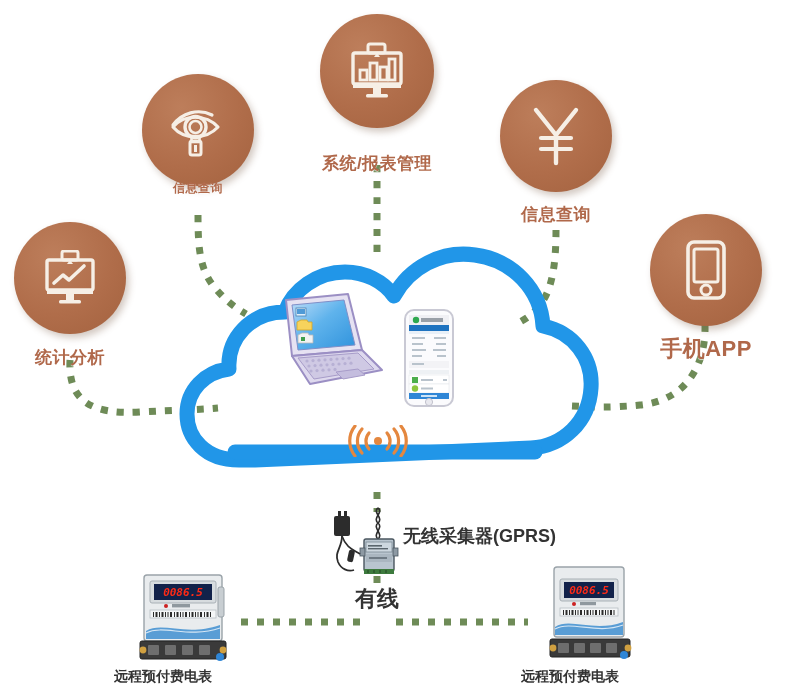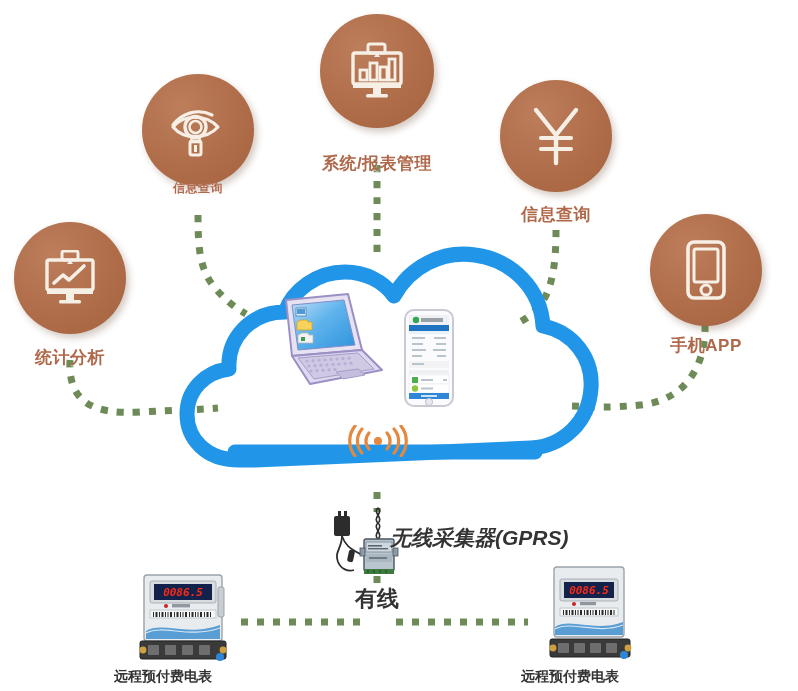--- a/index.html
+++ b/index.html
@@ -267,21 +267,21 @@
   <div class="node">
     <div class="bubble" style="left:650px;top:214px;width:112px;height:112px;">
       <span>
         <svg width="44" height="62" viewBox="0 0 44 62">
           <rect x="4" y="3" width="36" height="56" rx="6" fill="none" stroke="#f6efe6" stroke-width="3.6"></rect>
           <rect x="10" y="10" width="24" height="33" rx="2" fill="none" stroke="#f6efe6" stroke-width="3"></rect>
           <circle cx="22" cy="51" r="5" fill="none" stroke="#f6efe6" stroke-width="3"></circle>
         </svg>
       </span>
     </div>
-    <div class="node-label" style="left:650px;top:334px;width:112px;font-size:17px;">手机APP</div>
+    <div class="node-label" style="left:650px;top:334px;width:112px;font-size:22px;">手机APP</div>
   </div>
 
   <div style="position:absolute;left:342px;top:425px;">
     <svg width="72" height="32" viewBox="0 0 72 32">
       <circle cx="36" cy="16" r="4" fill="#e4873f"></circle>
       <path d="M27,8 A12,12 0 0 0 27,24" fill="none" stroke="#e4873f" stroke-width="3.2" stroke-linecap="round"></path>
       <path d="M45,8 A12,12 0 0 1 45,24" fill="none" stroke="#e4873f" stroke-width="3.2" stroke-linecap="round"></path>
       <path d="M20,4 A18,18 0 0 0 20,28" fill="none" stroke="#e4873f" stroke-width="3.2" stroke-linecap="round"></path>
       <path d="M52,4 A18,18 0 0 1 52,28" fill="none" stroke="#e4873f" stroke-width="3.2" stroke-linecap="round"></path>
       <path d="M13,1 A24,24 0 0 0 13,31" fill="none" stroke="#e4873f" stroke-width="3.2" stroke-linecap="round"></path>
@@ -312,21 +312,21 @@
       <rect x="63" y="42" width="5" height="8" fill="#8d99a3" stroke="#4a565f" stroke-width=".8"></rect>
 
       <rect x="4" y="10" width="16" height="20" rx="2" fill="#2c2c2c"></rect>
       <rect x="8" y="5" width="3" height="5" fill="#2c2c2c"></rect>
       <rect x="14" y="5" width="3" height="5" fill="#2c2c2c"></rect>
       <path d="M12,30 C12,42 4,46 8,56 C11,63 18,66 24,64" fill="none" stroke="#2c2c2c" stroke-width="1.8"></path>
       <path d="M12,30 C16,42 24,44 30,48" fill="none" stroke="#2c2c2c" stroke-width="1.6"></path>
       <rect x="18" y="44" width="6" height="12" rx="2" fill="#2c2c2c" transform="rotate(12 21 50)"></rect>
     </svg>
   </div>
-  <div class="caption cap-dark" style="left:390px;top:524px;font-size:21px;font-style:italic;">无线采集器(GPRS)</div>
+  <div class="caption cap-dark" style="left:403px;top:524px;font-size:18px;">无线采集器(GPRS)</div>
 
   <div class="caption cap-dark" style="left:355px;top:584px;font-size:22px;">有线</div>
 
   <div class="device" style="left:136px;top:573px;">
     <svg width="96" height="92" viewBox="0 0 96 92">
       <rect x="8" y="2" width="78" height="66" rx="3" fill="#e9ecee" stroke="#9aa3a9" stroke-width="1.4"></rect>
       <rect x="14" y="8" width="66" height="22" rx="2" fill="#d7dcdf" stroke="#a9b1b6" stroke-width="1"></rect>
       <rect x="18" y="11" width="58" height="16" fill="#12224a"></rect>
       <text x="47" y="23" font-family="'DejaVu Sans Mono',monospace" font-size="11" fill="#ff2a16" text-anchor="middle" font-weight="bold">0086.5</text>
       <circle cx="30" cy="33" r="2" fill="#cc2222"></circle>

